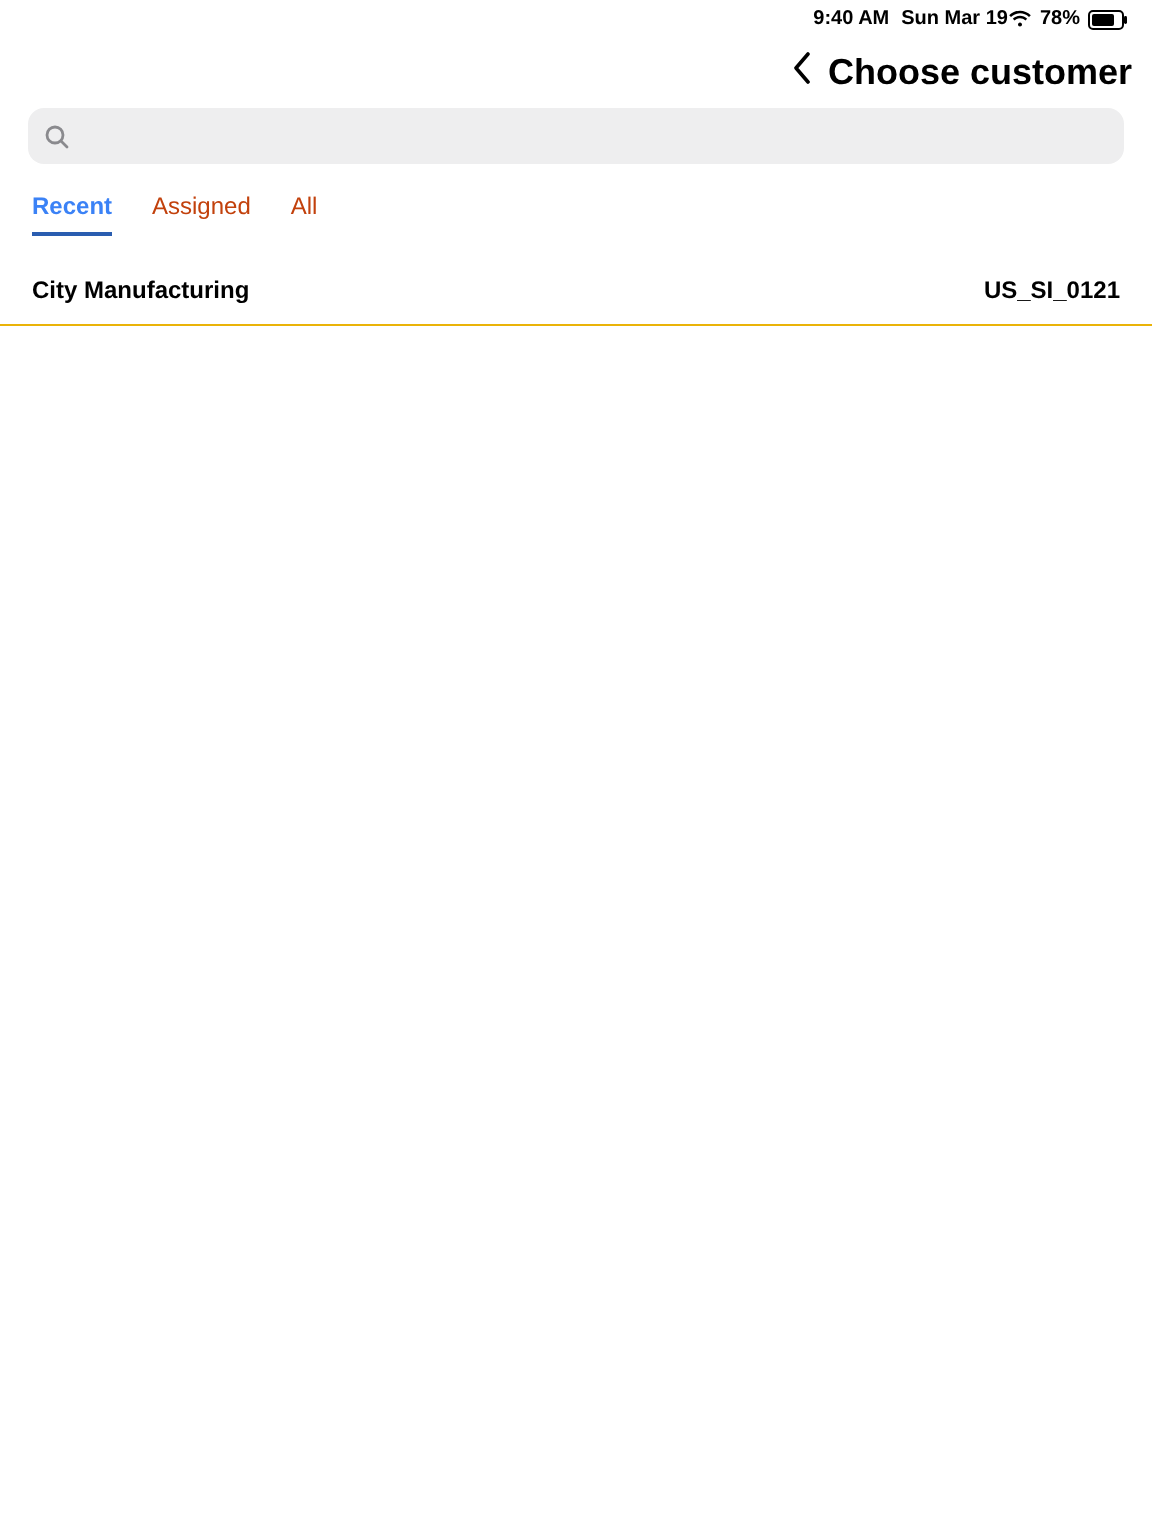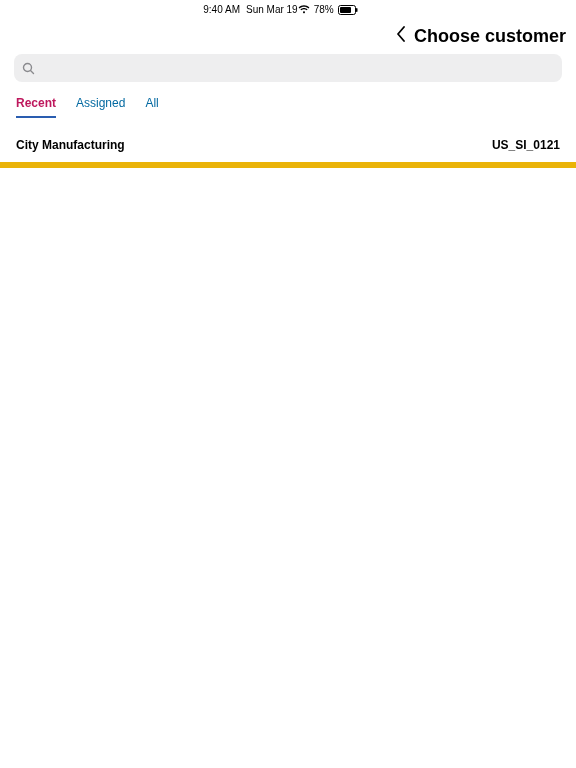--- a/index.html
+++ b/index.html
@@ -6,25 +6,25 @@
   html, body {
     width: 576px;
     height: 768px;
     font-family: -apple-system, BlinkMacSystemFont, "Segoe UI", Helvetica, Arial, sans-serif;
     background: #fff;
     color: #000;
     overflow: hidden;
   }
   .status-bar {
     display: flex;
-    justify-content: center;
+    justify-content: flex-end;
     align-items: center;
-    padding: 3px 23px 0 8px;
+    padding: 3px 12px 0 8px;
     font-size: 10px;
-    font-weight: 400;
+    font-weight: 700;
     height: 16px;
   }
   .status-left { display: flex; gap: 6px; }
   .status-right { display: flex; align-items: center; gap: 4px; }
   .wifi-icon svg, .battery-icon svg { display: block; }
   .header {
     display: flex;
     align-items: center;
     padding: 8px 10px 6px 10px;
     gap: 4px;
@@ -56,35 +56,35 @@
     flex: 1; font-size: 13px; padding-left: 6px;
   }
   .tabs {
     display: flex;
     gap: 20px;
     padding: 6px 16px 0 16px;
     font-size: 12px;
   }
   .tab {
     padding-bottom: 6px;
-    color: #0369a1;
+    color: #c2410c;
     cursor: pointer;
   }
   .tab.active {
     font-weight: 600;
-    color: #be185d;
+    color: #3b82f6;
     border-bottom: 2px solid #2a5db0;
   }
   .list { margin-top: 10px; }
   .row {
     display: flex;
     justify-content: space-between;
     align-items: center;
     padding: 10px 16px;
-    border-bottom: 6px solid #eab308;
+    border-bottom: 1px solid #eab308;
     font-size: 12px;
     font-weight: 600;
     cursor: pointer;
   }
   .row .code { font-weight: 700; }
 </style>
 </head>
 <body>
 
 <div class="status-bar">

